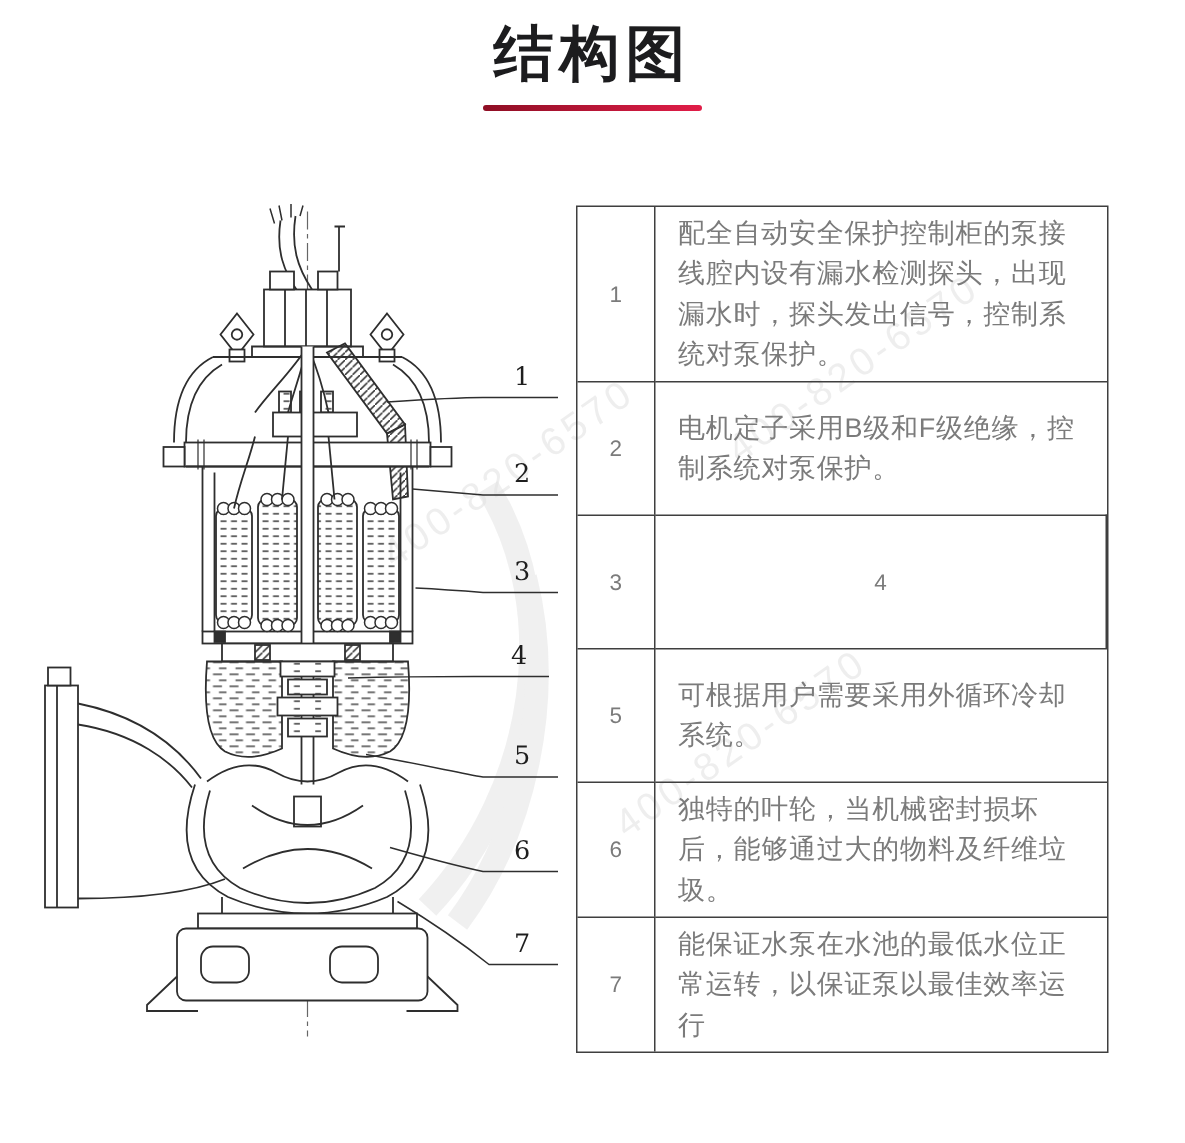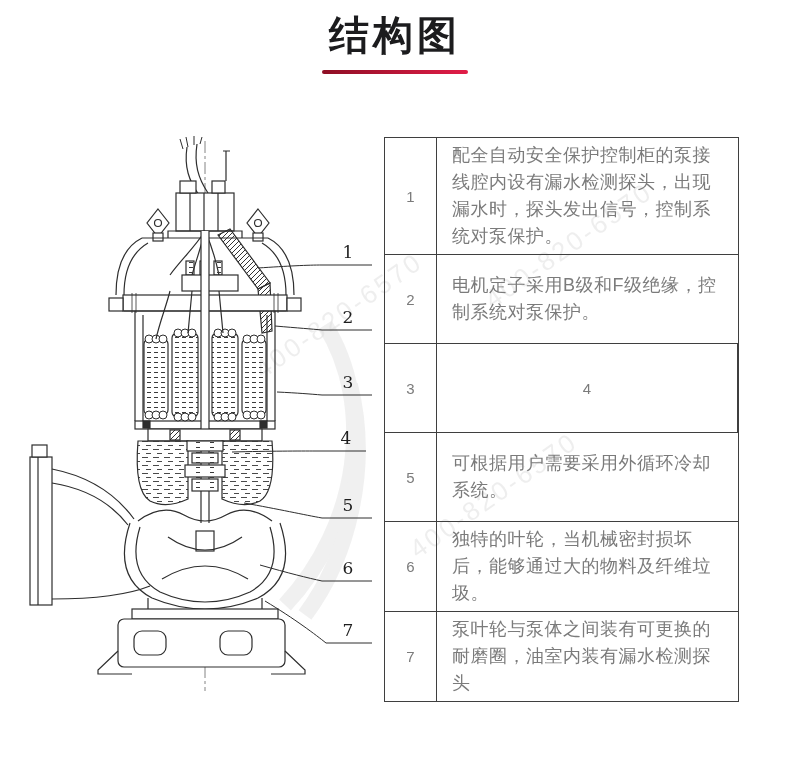--- a/index.html
+++ b/index.html
@@ -230,16 +230,16 @@
 
     <div class="cell num-cell bt">4</div>
 
     <div class="cell num-cell bt">5</div>
     <div class="cell desc-cell bt">可根据用户需要采用外循环冷却系统。</div>
 
     <div class="cell num-cell bt">6</div>
     <div class="cell desc-cell bt">独特的叶轮，当机械密封损坏后，能够通过大的物料及纤维垃圾。</div>
 
     <div class="cell num-cell bt">7</div>
-    <div class="cell desc-cell bt">泵叶轮与泵体之间装有可更换的耐磨圈，油室内装有漏水检测探头</div>
+    <div class="cell desc-cell bt">能保证水泵在水池的最低水位正常运转，以保证泵以最佳效率运行</div>
   </div>
 
 </div>
 
 </body></html>

